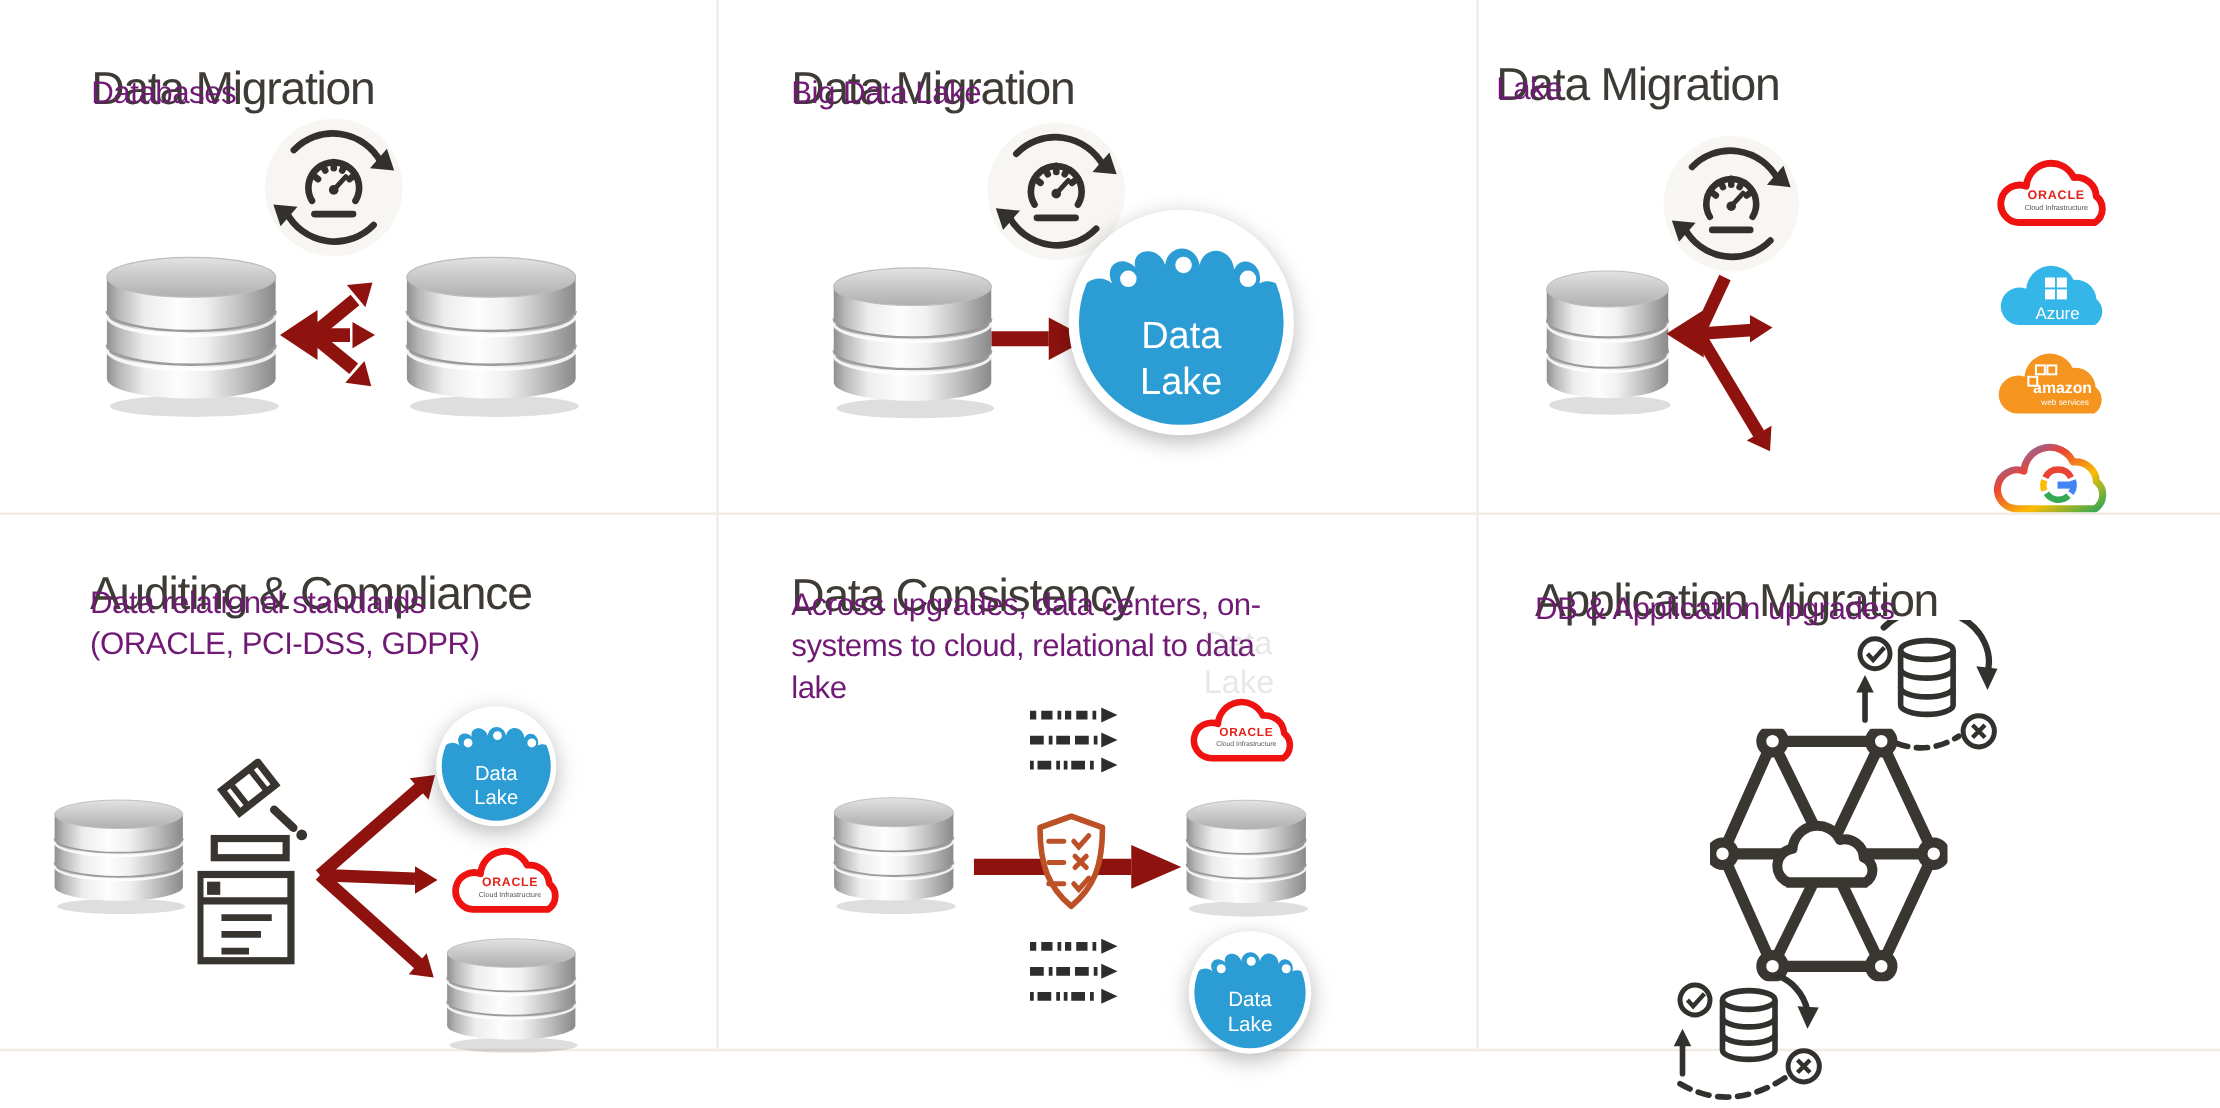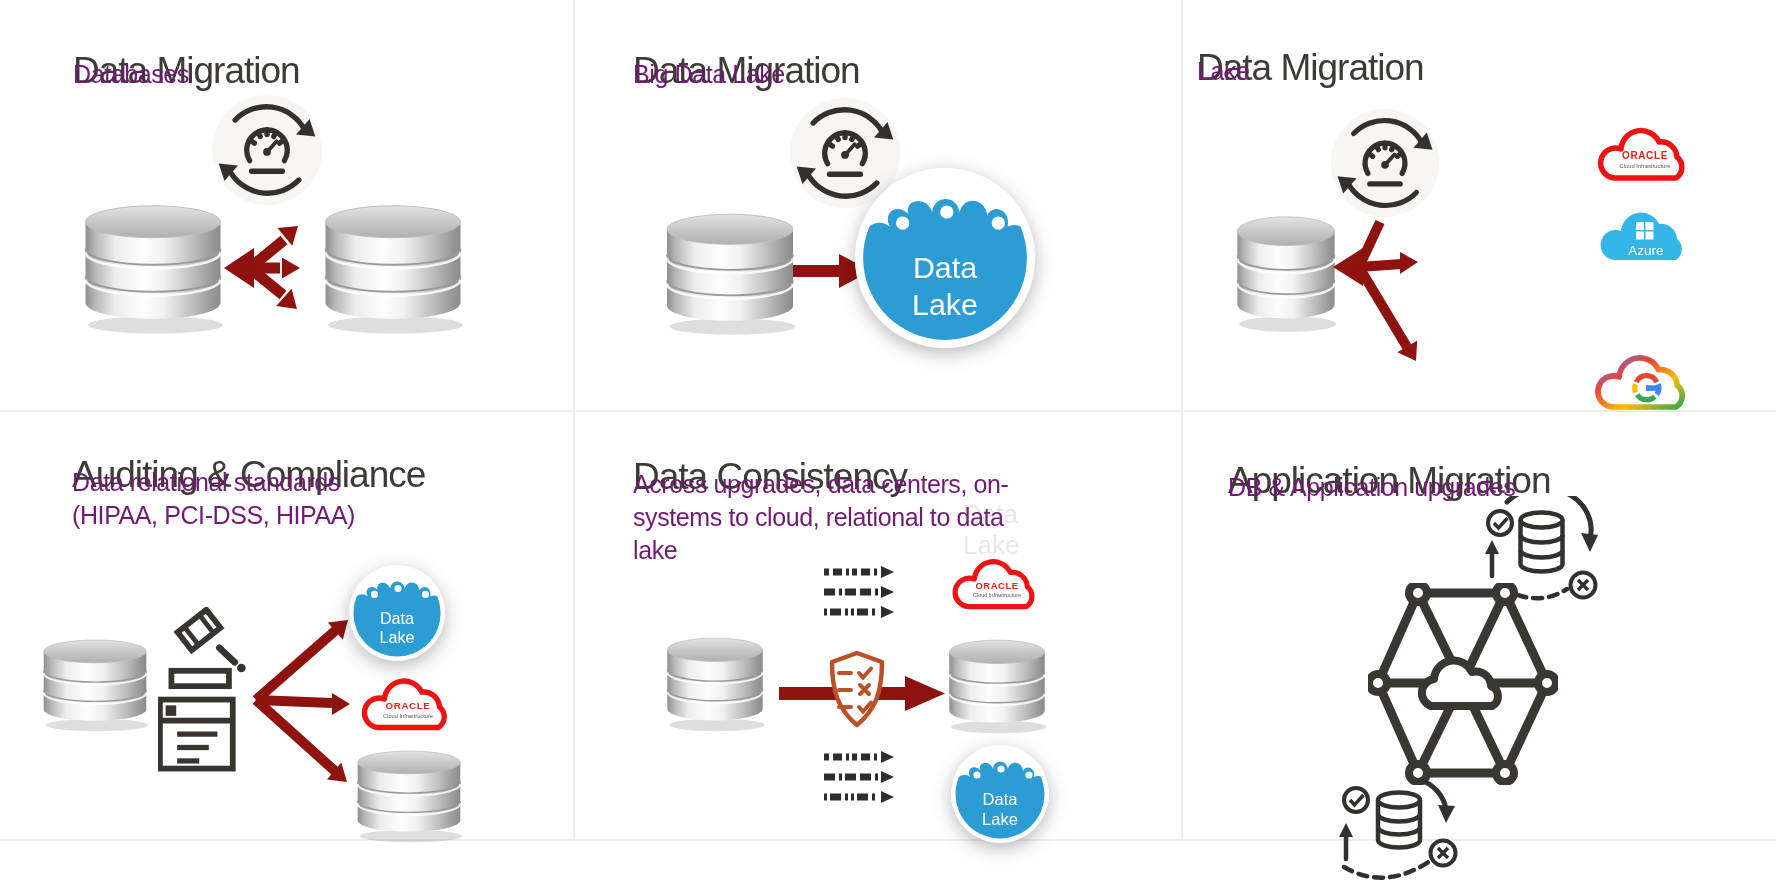--- a/index.html
+++ b/index.html
@@ -204,40 +204,52 @@
     <path d="M24,62 A15,15 0 1 1 30,33 A20,20 0 0 1 68,26 A16,16 0 0 1 86,41 A13,13 0 0 1 85,62 Z" fill="#35b6e8"></path>
     <g fill="#ffffff">
       <rect x="45" y="24" width="8" height="8"></rect>
             <rect x="54.5" y="24" width="8" height="8"></rect>
       <rect x="45" y="33.5" width="8" height="8"></rect>
             <rect x="54.5" y="33.5" width="8" height="8"></rect>
     </g>
     <text x="55" y="57" font-size="13.5" text-anchor="middle" fill="#ffffff">Azure</text>
   </svg>
       </div>
+    <div class="icon cloud-badge" style="left:406px;top:268px;width:114px;height:71px">
+        <svg viewBox="0 0 110 70">
+    <path d="M24,62 A15,15 0 1 1 30,33 A20,20 0 0 1 68,26 A16,16 0 0 1 86,41 A13,13 0 0 1 85,62 Z" fill="#f5941e"></path>
+    <g stroke="#ffffff" stroke-width="1.6" fill="none">
+      <rect x="39" y="24" width="7" height="7"></rect>
+            <rect x="48" y="24" width="7" height="7"></rect>
+      <rect x="33" y="33" width="7" height="7"></rect>
+    </g>
+    <text x="60" y="46" font-size="12.5" font-weight="bold" text-anchor="middle" fill="#ffffff">amazon</text>
+    <text x="62" y="55" font-size="6.5" text-anchor="middle" fill="#ffffff">web services</text>
+  </svg>
+      </div>
     <div class="icon cloud-badge" style="left:406px;top:340px;width:114px;height:78px">
         <svg viewBox="0 0 110 70">
     <path d="M24,62 A15,15 0 1 1 30,33 A20,20 0 0 1 68,26 A16,16 0 0 1 86,41 A13,13 0 0 1 85,62 Z" fill="#ffffff" stroke="url(#gstroke)" stroke-width="5.5" stroke-linejoin="round"></path>
     <g fill="none" stroke-width="5">
       <path d="M46.6,38 A11,11 0 0 1 66.4,38" stroke="#ea4335"></path>
       <path d="M67.8,40 A11,11 0 0 1 66.4,50" stroke="#4285f4"></path>
       <path d="M64.4,52 A11,11 0 0 1 47.5,50" stroke="#34a853"></path>
       <path d="M45.8,48 A11,11 0 0 1 45.8,40" stroke="#fbbc05"></path>
     </g>
     <rect x="56" y="41" width="12" height="5.5" fill="#4285f4"></rect>
     <text x="57" y="48" font-size="0.1" fill="#4285f4">G</text>
   </svg>
       </div>
   </section>
 
   <section class="panel" style="left:0;top:411px;width:574px;height:475px">
     <h2 class="title" style="left:72px;top:12px">Auditing &amp; Compliance</h2>
     <div class="subtitle" style="left:72px;top:55px">
       <div>Data relational standards</div>
-      <div>(HIPAA, PCI-DSS, HIPAA)</div>
+      <div>(ORACLE, PCI-DSS, GDPR)</div>
     </div>
     <div class="icon" style="left:38px;top:222px;width:114px;height:100px">
         <svg viewBox="0 0 120 114" preserveAspectRatio="none">
     <ellipse cx="62" cy="105" rx="54" ry="7" fill="rgba(0,0,0,0.13)"></ellipse>
     <path d="M6,21 L6,87 A54,13 0 0 0 114,87 L114,21" fill="url(#metalBody)"></path>
     <path d="M6,43 A54,13 0 0 0 114,43" fill="none" stroke="#9a9a9a" stroke-width="1.6"></path>
     <path d="M6,46 A54,13 0 0 0 114,46" fill="none" stroke="#ffffff" stroke-width="2.2" opacity="0.85"></path>
     <path d="M6,65 A54,13 0 0 0 114,65" fill="none" stroke="#9a9a9a" stroke-width="1.6"></path>
     <path d="M6,68 A54,13 0 0 0 114,68" fill="none" stroke="#ffffff" stroke-width="2.2" opacity="0.85"></path>
     <ellipse cx="60" cy="21" rx="54" ry="13" fill="url(#metalTop)" stroke="#bcbcbc" stroke-width="0.8"></ellipse>

